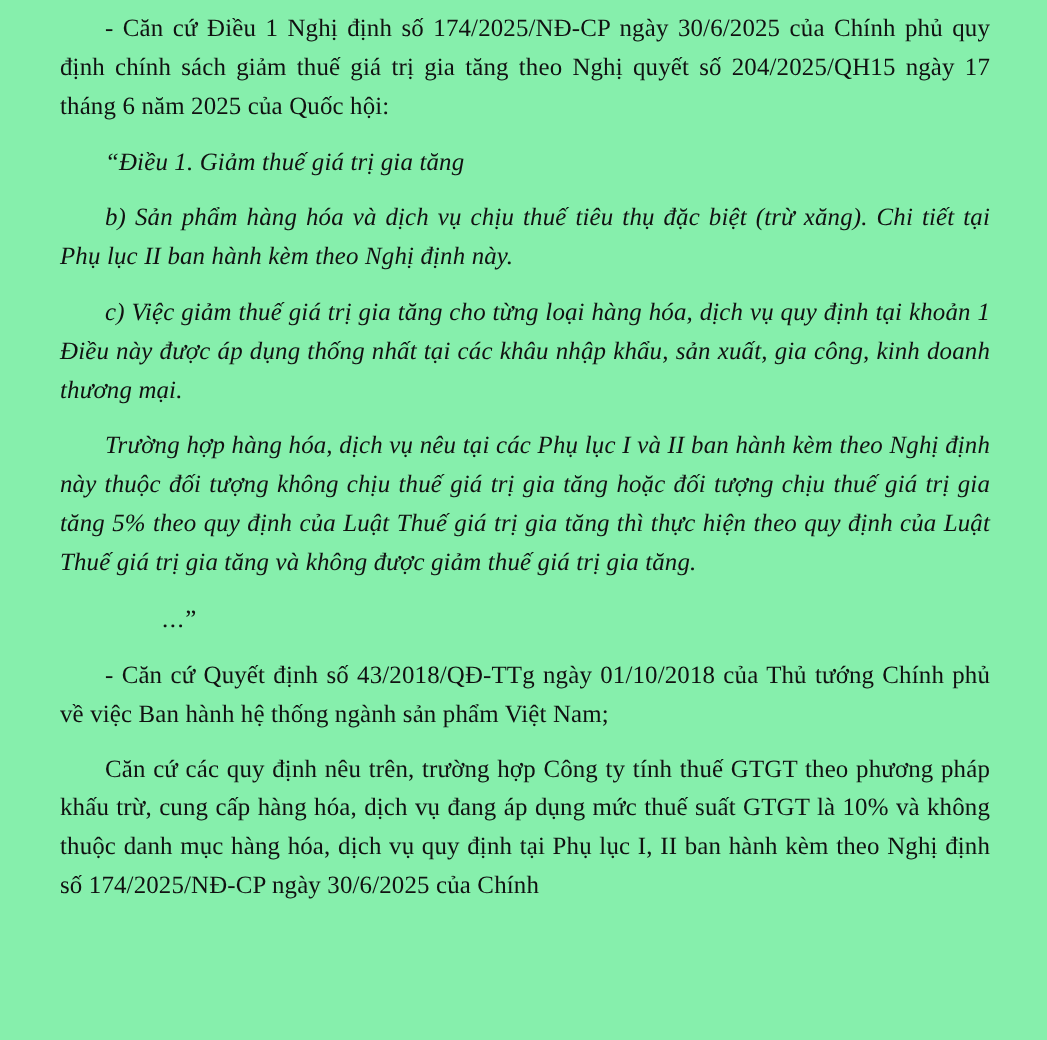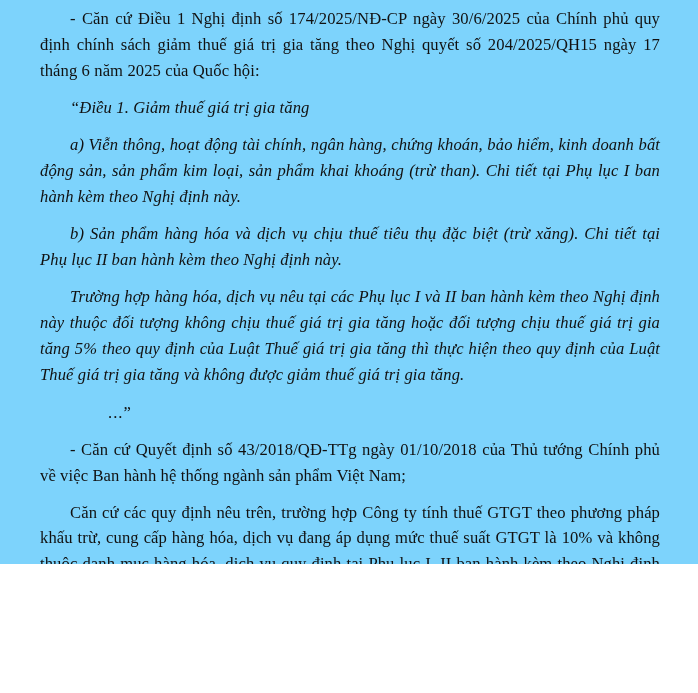--- a/index.html
+++ b/index.html
@@ -3,22 +3,22 @@
 <meta charset="utf-8">
 <style>
   html, body {
     margin: 0;
     padding: 0;
     background: #ffffff;
   }
   .page {
     position: relative;
     width: 698px;
-    height: 564px;
-    background: #7dd3fc;
+    height: 693px;
+    background: #86efac;
     overflow: hidden;
     font-family: "Liberation Serif", serif;
     color: #111111;
   }
   .doc-body {
     position: absolute;
     left: 40px;
     top: 6px;
     width: 620px;
   }
@@ -49,24 +49,24 @@
 <body>
 
 <div class="page">
   <div class="doc-body">
 
     <p class="indent">- Căn cứ Điều 1 Nghị định số 174/2025/NĐ-CP ngày 30/6/2025 của Chính phủ quy định chính sách giảm thuế giá trị gia tăng theo Nghị quyết số 204/2025/QH15 ngày 17 tháng 6 năm 2025 của Quốc hội:</p>
 
     <p class="indent italic gap">“Điều 1. Giảm thuế giá trị gia tăng</p>
 
 
-    <p class="indent italic gap">a) Viễn thông, hoạt động tài chính, ngân hàng, chứng khoán, bảo hiểm, kinh doanh bất động sản, sản phẩm kim loại, sản phẩm khai khoáng (trừ than). Chi tiết tại Phụ lục I ban hành kèm theo Nghị định này.</p>
 
     <p class="indent italic gap">b) Sản phẩm hàng hóa và dịch vụ chịu thuế tiêu thụ đặc biệt (trừ xăng). Chi tiết tại Phụ lục II ban hành kèm theo Nghị định này.</p>
 
+    <p class="indent italic gap">c) Việc giảm thuế giá trị gia tăng cho từng loại hàng hóa, dịch vụ quy định tại khoản 1 Điều này được áp dụng thống nhất tại các khâu nhập khẩu, sản xuất, gia công, kinh doanh thương mại.</p>
 
     <p class="indent italic gap">Trường hợp hàng hóa, dịch vụ nêu tại các Phụ lục I và II ban hành kèm theo Nghị định này thuộc đối tượng không chịu thuế giá trị gia tăng hoặc đối tượng chịu thuế giá trị gia tăng 5% theo quy định của Luật Thuế giá trị gia tăng thì thực hiện theo quy định của Luật Thuế giá trị gia tăng và không được giảm thuế giá trị gia tăng.</p>
 
     <p class="ellipsis">...”</p>
 
     <p class="indent gap">- Căn cứ Quyết định số 43/2018/QĐ-TTg ngày 01/10/2018 của Thủ tướng Chính phủ về việc Ban hành hệ thống ngành sản phẩm Việt Nam;</p>
 
     <p class="indent gap">Căn cứ các quy định nêu trên, trường hợp Công ty tính thuế GTGT theo phương pháp khấu trừ, cung cấp hàng hóa, dịch vụ đang áp dụng mức thuế suất GTGT là 10% và không thuộc danh mục hàng hóa, dịch vụ quy định tại Phụ lục I, II ban hành kèm theo Nghị định số 174/2025/NĐ-CP ngày 30/6/2025 của Chính</p>
 
   </div>

